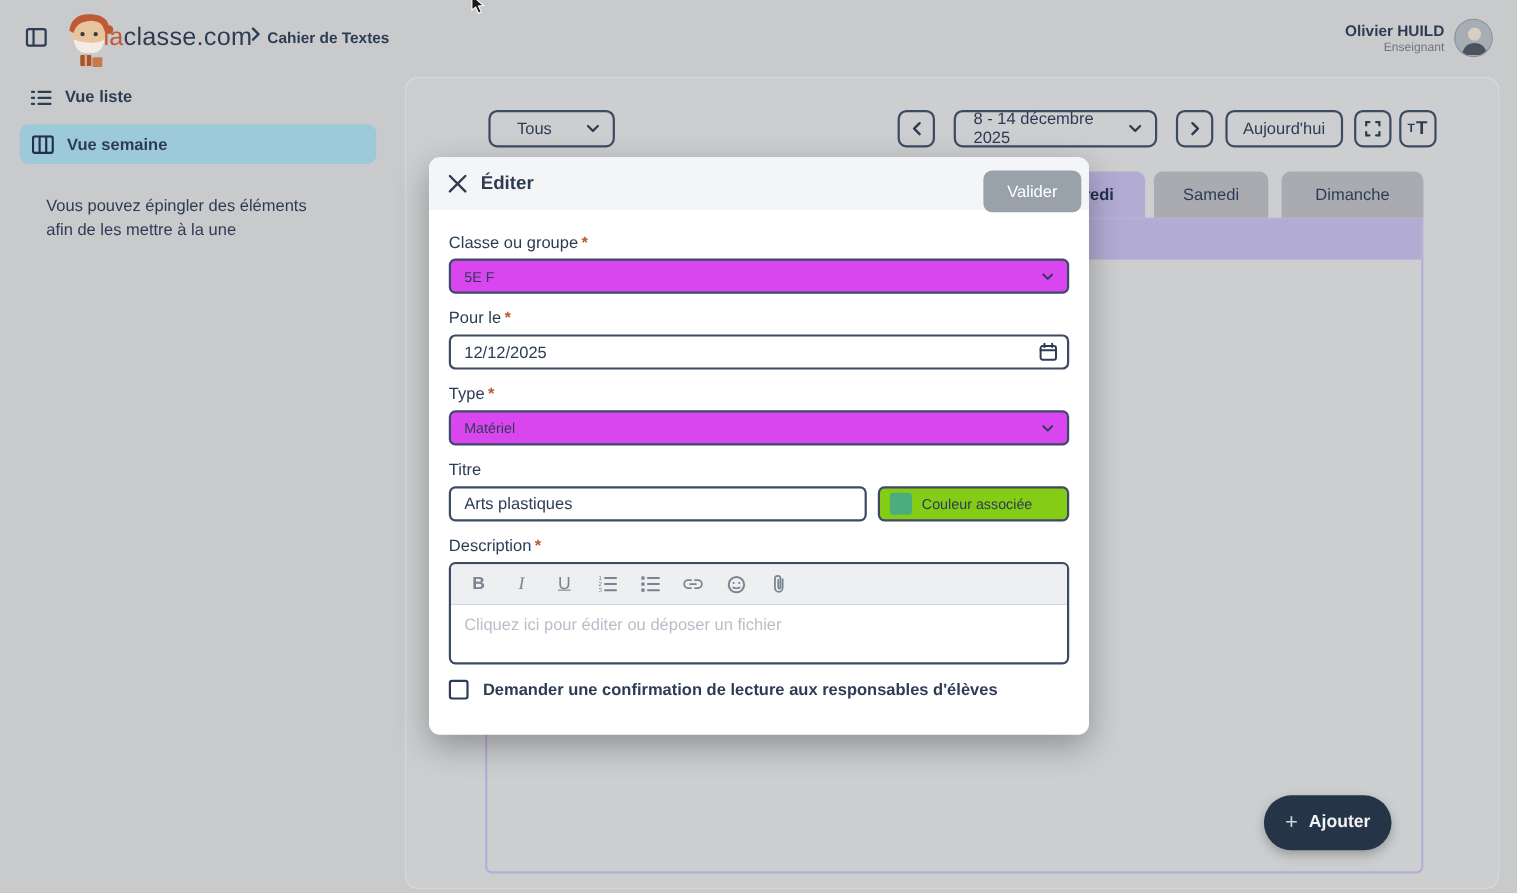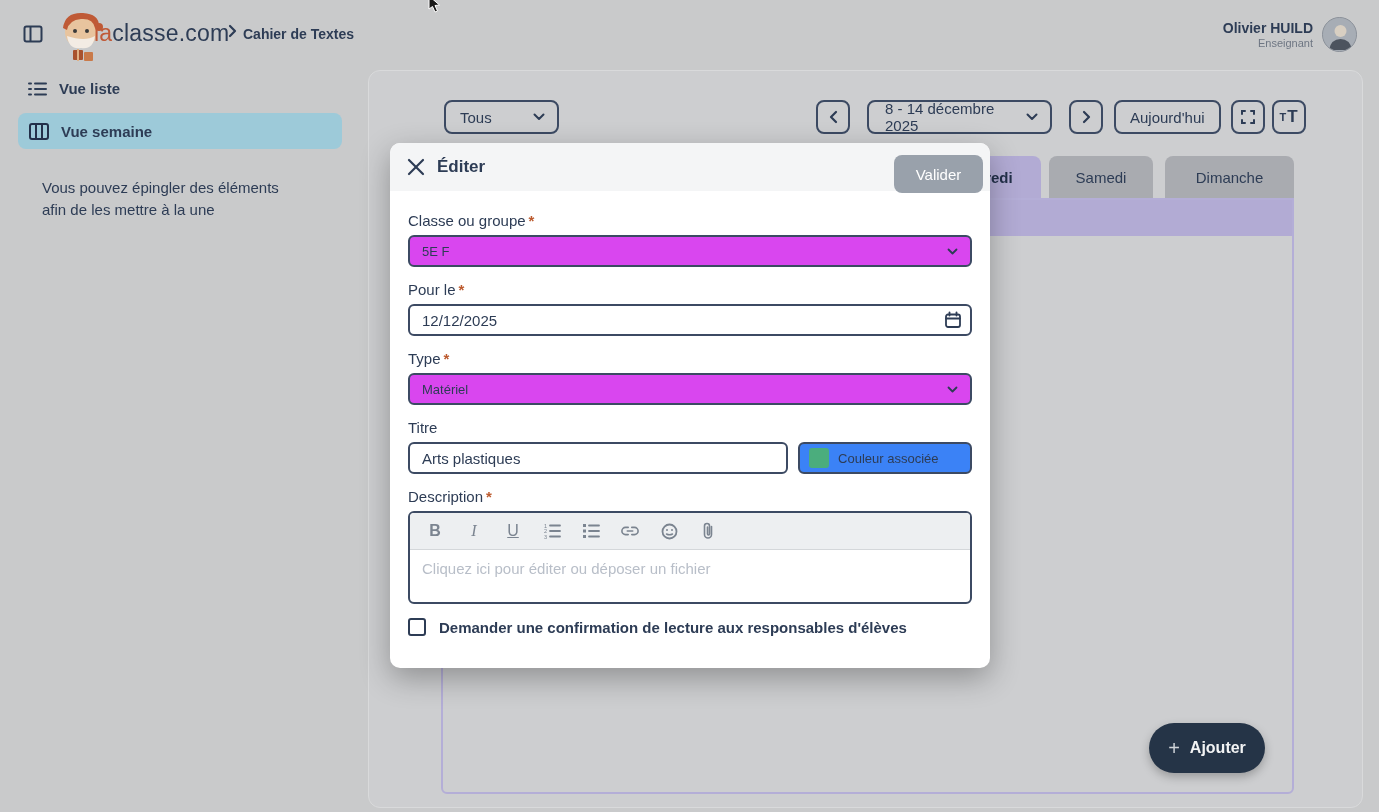--- a/index.html
+++ b/index.html
@@ -37,21 +37,21 @@
 
   
   .panel { position:absolute; left:368px; top:70px; width:995px; height:738px;
            background:#cdced0; border:1px solid #d9dadb; border-radius:12px; }
 
   .btn { display:flex; align-items:center; justify-content:center;
          border:2px solid #3c4a63; border-radius:8px; background:transparent;
          color:#2d3c55; font-size:15px; font-family:inherit; cursor:pointer; height:34px; }
 
   .filter-select { position:absolute; left:75px; top:29px; width:115px;
-                   justify-content:space-between; padding:0 12px 0 14px; }
+                   justify-content:space-between; padding:0 12px 0 24px; }
   .nav-row { position:absolute; top:29px; left:447px; display:flex; align-items:center; }
   .nav-prev, .nav-next { width:34px; }
   .week-select { width:185px; justify-content:space-between; padding:0 12px 0 16px; margin-left:17px; }
   .nav-next { margin-left:17px; }
   .today-btn { margin-left:11px; padding:0 14px; }
   .fs-btn { width:34px; margin-left:10px; }
   .tt-btn { width:34px; margin-left:7px; gap:1px; }
   .tt-small { font-size:11px; font-weight:bold; }
   .tt-big { font-size:17px; font-weight:bold; }
 
@@ -93,21 +93,21 @@
              display:flex; align-items:center; padding:0 12px; font-size:14px; color:#2d3c55; }
   .control.select { justify-content:space-between; cursor:pointer; }
   .control.select .val { font-size:13px; }
   .text-input { width:100%; height:32px; border:2px solid #3c4a63; border-radius:6px;
                 padding:0 12px; font-size:15px; color:#2d3c55; font-family:inherit; background:#fff; }
   .date-wrap { position:relative; }
   .date-wrap .text-input { padding-right:36px; }
   .cal-icon { position:absolute; right:10px; top:7px; }
   .titre-row { display:flex; gap:10px; }
   .titre-row .text-input { width:394px; }
-  .color-btn { width:180px; height:32px; border:2px solid #3c4a63; border-radius:6px; background:#3b82f6;
+  .color-btn { width:180px; height:32px; border:2px solid #3c4a63; border-radius:6px; background:#84cc16;
                display:flex; align-items:center; gap:9px; padding:0 9px; cursor:pointer;
                font-size:13px; color:#2d3c55; font-family:inherit; }
   .swatch { width:20px; height:20px; border-radius:3px; flex:none; }
 
   .editor { border:2px solid #3c4a63; border-radius:6px; overflow:hidden; }
   .ed-toolbar { height:37px; background:#edeff1; border-bottom:1px solid #d4d7da;
                 display:flex; align-items:center; gap:21px; padding:0 16px; color:#7b8490; }
   .ed-ico { width:18px; display:flex; align-items:center; justify-content:center; cursor:pointer; }
   .ed-b { font-weight:bold; font-size:16px; }
   .ed-i { font-style:italic; font-size:16px; font-family:"Liberation Serif", serif; }

